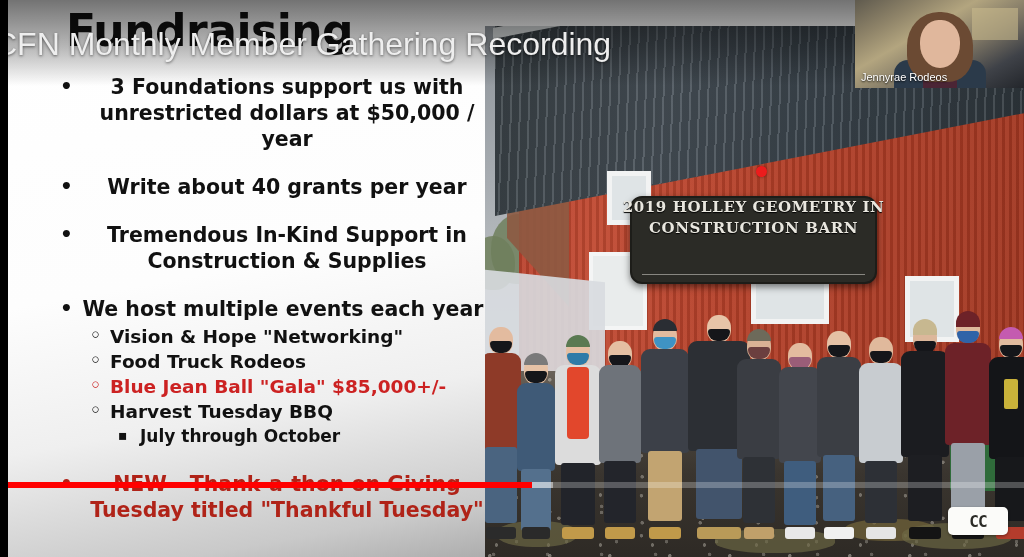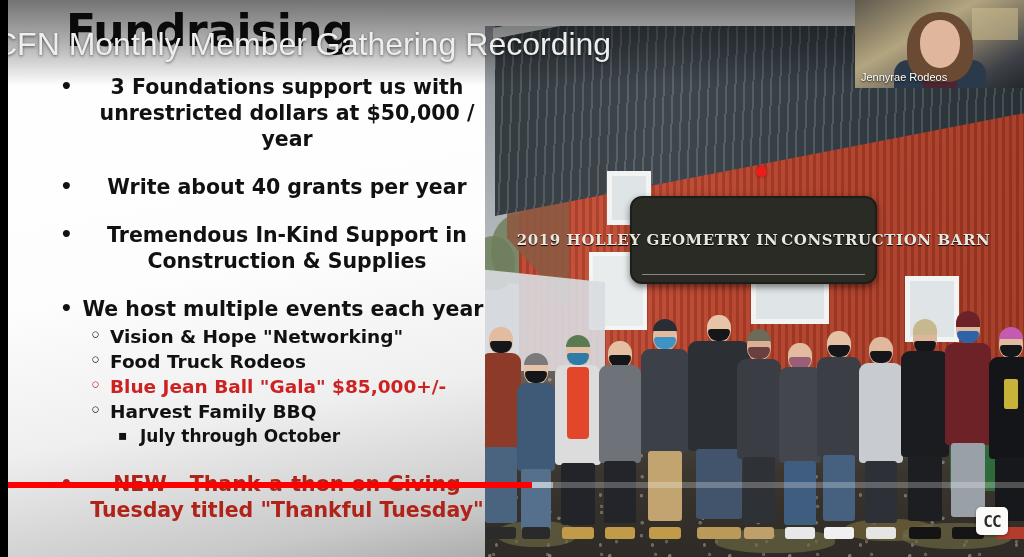--- a/index.html
+++ b/index.html
@@ -64,21 +64,21 @@
 
   .person{position:absolute;bottom:18px;}
   .head{position:absolute;left:50%;transform:translateX(-50%);width:24px;height:27px;border-radius:46% 46% 42% 42%;}
   .mask{position:absolute;left:50%;transform:translateX(-50%);width:22px;height:12px;border-radius:3px 3px 9px 9px;background:#15161a;}
   .torso{position:absolute;left:50%;transform:translateX(-50%);border-radius:9px 9px 4px 4px;}
   .legs{position:absolute;left:50%;transform:translateX(-50%);border-radius:3px;}
   .boots{position:absolute;left:50%;transform:translateX(-50%);height:12px;border-radius:3px;}
 
   .sign{position:absolute;left:145px;top:170px;width:243px;height:84px;background:#2b2b26;
         border-radius:12px;border:2px solid #1d1d19;box-shadow:0 3px 7px rgba(0,0,0,.5);
-        display:flex;flex-direction:row;align-items:center;justify-content:center;gap:3px;}
+        display:flex;flex-direction:column;align-items:center;gap:3px;}
   .sign-line{color:#e9e7df;font-family:"DejaVu Serif",serif;font-weight:700;font-size:15px;
              letter-spacing:.6px;white-space:nowrap;text-shadow:0 1px 1px #000;}
   .sign-rule{position:absolute;left:10px;right:10px;bottom:7px;height:1px;background:rgba(230,228,220,.5);}
   .cart{position:absolute;right:8px;bottom:66px;width:74px;height:46px;background:#2f6b3a;border-radius:3px;}
   .cart-h{position:absolute;right:62px;bottom:58px;width:8px;height:52px;background:#c8522a;transform:rotate(18deg);border-radius:3px;}
 
   .laser{position:absolute;left:271px;top:140px;width:11px;height:11px;border-radius:50%;background:#ec1c1c;box-shadow:0 0 3px rgba(0,0,0,.4);z-index:8;}
 
   
   .title-overlay{position:absolute;left:0;top:0;width:1024px;height:86px;z-index:20;
@@ -97,42 +97,42 @@
   .cam-shirt{position:absolute;left:50%;transform:translateX(-50%);bottom:0;width:34px;height:20px;background:#4b2535;border-radius:8px 8px 0 0;}
   .cam-name{position:absolute;left:6px;bottom:5px;color:#fff;font-size:11px;
       font-family:"Liberation Sans",sans-serif;text-shadow:0 1px 2px rgba(0,0,0,.9);z-index:3;white-space:nowrap;}
 
   
   .progress{position:absolute;left:0;bottom:69px;width:1024px;height:6px;background:rgba(255,255,255,.25);z-index:28;}
   .buffered{position:absolute;left:0;top:0;height:6px;background:rgba(255,255,255,.45);}
   .played{position:absolute;left:0;top:0;height:6px;background:#ff0000;}
   .scrub{position:absolute;top:-3px;width:0px;height:12px;}
 
-  .cc-btn{position:absolute;right:16px;bottom:22px;width:32px;height:28px;border-radius:5px;background:#fbfbf9;
+  .cc-btn{position:absolute;right:16px;bottom:22px;width:60px;height:28px;border-radius:5px;background:#fbfbf9;
       display:flex;align-items:center;justify-content:center;z-index:29;box-shadow:0 1px 3px rgba(0,0,0,.4);}
   .cc-text{font-family:"DejaVu Sans Mono",monospace;font-weight:700;font-size:16px;color:#2a2a26;letter-spacing:-1px;}
 </style>
 </head>
 <body>
 
 <div id="player">
 
   <div id="slide">
 
     <div class="slide-title">Fundraising</div>
 
     <div class="bullets">
       <div class="b1">3 Foundations support us with unrestricted dollars at $50,000 / year</div>
       <div class="b1">Write about 40 grants per year</div>
       <div class="b1">Tremendous In-Kind Support in Construction &amp; Supplies</div>
       <div class="b1" style="margin-bottom:2px">We host multiple events each year:</div>
       <div class="b2">Vision &amp; Hope "Networking"</div>
       <div class="b2">Food Truck Rodeos</div>
       <div class="b2 red">Blue Jean Ball "Gala" $85,000+/-</div>
-      <div class="b2">Harvest Family BBQ</div>
+      <div class="b2">Harvest Tuesday BBQ</div>
       <div class="b3" style="margin-bottom:22px">July through October</div>
       <div class="b1 darkred">NEW - Thank-a-thon  on Giving Tuesday titled "Thankful Tuesday"</div>
     </div>
 
     <div class="photo">
       <div class="sky"></div>
       <div class="tree" style="left:6px;top:188px;"></div>
       <div class="tree" style="left:-14px;top:210px;width:44px;height:54px;"></div>
 
       <div class="barn-body"></div>

